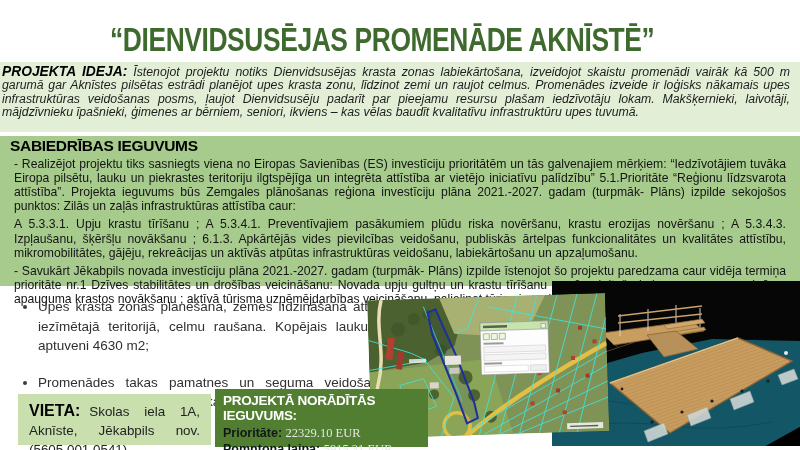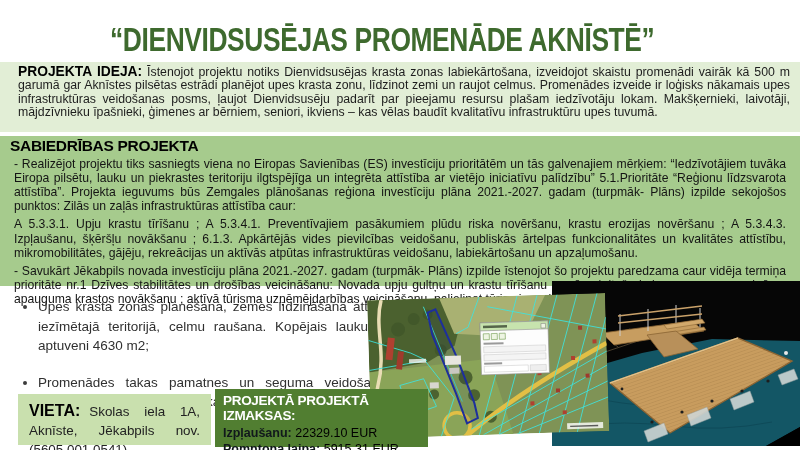--- a/index.html
+++ b/index.html
@@ -7,22 +7,22 @@
          font-family:"Liberation Sans",sans-serif;color:#1c1c1c;}
 
   
   .title-wrap{position:absolute;top:21px;left:8px;width:100%;text-align:center;}
   .title-wrap .title{display:inline-block;position:relative;left:-26px;
       transform:scaleX(.8);transform-origin:50% 50%;
       font-size:33px;font-weight:700;letter-spacing:-.5px;color:#3e6a2e;white-space:nowrap;}
 
   
   .band1{position:absolute;top:62px;left:0;right:0;height:70px;background:#e2eed6;
-         box-sizing:border-box;padding:3px 10px 0 18px;
-         font-size:12.3px;line-height:13.3px;text-align:justify;color:#1d1d1d;}
+         box-sizing:border-box;padding:3px 10px 0 2px;
+         font-size:12.3px;line-height:13.3px;text-align:justify;color:#1d1d1d;font-style:italic;}
   .band1 .lead{font-weight:700;font-size:13.8px;color:#000;}
 
   
   .band2{position:absolute;top:136px;left:0;right:0;height:150px;background:#a6cb8d;
          box-sizing:border-box;padding:2px 10px 0 10px;
          font-size:12.2px;line-height:14.1px;text-align:justify;color:#141414;}
   .band2 h2{margin:1px 0 2px 0;font-size:15.5px;letter-spacing:-.3px;color:#000;}
   .band2 p{margin:4px;}
 
   
@@ -36,21 +36,21 @@
          box-sizing:border-box;padding:7px 11px 0 11px;z-index:5;
          font-size:13.4px;line-height:19px;color:#222;text-align:justify;}
   .vieta .b{font-weight:700;font-size:16px;color:#000000;margin-right:9px;}
 
   
   .costs{position:absolute;left:215px;top:389px;width:213px;height:58px;background:#517e31;
          box-sizing:border-box;padding:4px 8px 0 8px;z-index:5;color:#ffffff;}
   .costs .costs-title{font-weight:700;font-size:13.5px;letter-spacing:-.3px;margin-bottom:2px;}
   .cost-row{font-size:12.5px;line-height:16px;}
   .cost-label{font-weight:700;color:#11181c;}
-  .cost-value{color:#000000;}
+  .cost-value{color:#e5e5e5;font-family:Liberation Serif, serif;}
 
   
   .render{position:absolute;left:552px;top:281px;width:248px;height:165px;z-index:2;}
   .map{position:absolute;left:367px;top:293px;width:238px;height:138px;z-index:3;
        transform:rotate(-1.8deg);transform-origin:100% 0;}
   .render svg,.map svg{display:block;width:100%;height:100%;}
 </style>
 </head>
 <body>
 
@@ -58,21 +58,21 @@
 
   <div class="title-wrap">
     <span class="title">“DIENVIDSUSĒJAS PROMENĀDE AKNĪSTĒ”</span>
   </div>
 
   <section class="band1">
     <p style="margin:0"><span class="lead">PROJEKTA IDEJA:</span><span> </span><span>Īstenojot projektu notiks Dienvidsusējas krasta zonas labiekārtošana, izveidojot skaistu promenādi vairāk kā 500 m garumā gar Aknīstes pilsētas estrādi planējot upes krasta zonu, līdzinot zemi un raujot celmus. Promenādes izveide ir loģisks nākamais upes infrastruktūras veidošanas posms, ļaujot Dienvidsusēju padarīt par pieejamu resursu plašam iedzīvotāju lokam. Makšķernieki, laivotāji, mājdzīvnieku īpašnieki, ģimenes ar bērniem, seniori, ikviens – kas vēlas baudīt kvalitatīvu infrastruktūru upes tuvumā.</span></p>
   </section>
 
   <section class="band2">
-    <h2>SABIEDRĪBAS PROJEKTA</h2>
+    <h2>SABIEDRĪBAS IEGUVUMS</h2>
     <p>- Realizējot projektu tiks sasniegts viena no Eiropas Savienības (ES) investīciju prioritātēm un tās galvenajiem mērķiem: “Iedzīvotājiem tuvāka Eiropa pilsētu, lauku un piekrastes teritoriju ilgtspējīga un integrēta attīstība ar vietējo iniciatīvu palīdzību” 5.1.Prioritāte “Reģionu līdzsvarota attīstība”.  Projekta ieguvums būs Zemgales plānošanas reģiona investīciju plāna 2021.-2027. gadam (turpmāk- Plāns) izpilde sekojošos punktos: Zilās un zaļās infrastruktūras attīstība caur:</p>
     <p>A 5.3.3.1. Upju krastu tīrīšanu ; A 5.3.4.1. Preventīvajiem pasākumiem plūdu riska novēršanu, krastu erozijas novēršanu ; A 5.3.4.3. Izpļaušanu, šķēršļu novākšanu ; 6.1.3. Apkārtējās vides pievilcības veidošanu, publiskās ārtelpas funkcionalitātes un kvalitātes attīstību, mikromobilitātes, gājēju, rekreācijas un aktīvās atpūtas infrastruktūras veidošanu, labiekārtošanu un apzaļumošanu.</p>
     <p>- Savukārt Jēkabpils novada investīciju plāna 2021.-2027. gadam (turpmāk- Plāns) izpilde īstenojot šo projektu paredzama caur vidēja termiņa prioritāte nr.1 Dzīves stabilitātes un drošības veicināšanu: Novada upju gultņu un krastu tīrīšanu - upē sakritušo koku, sanesumu un krūmu apauguma krastos novākšanu ; aktīvā tūrisma uzņēmējdarbības veicināšanu, palielinot tūrismiem piemērotu infrastruktūru.</p>
   </section>
 
   <ul class="bullets">
     <li>Upes krasta zonas planēšana, zemes līdzināšana attēlā iezīmētajā teritorijā, celmu raušana. Kopējais laukums aptuveni 4630 m2;</li>
     <li>Promenādes takas pamatnes un seguma veidošana attēlā norādītajā garumā. Takas platums 2,5 metri. Taka ar šaurām betona malām.</li>
   </ul>
 
@@ -226,23 +226,23 @@
         <rect x="199" y="131.5" width="28" height="1.4" fill="#5a5a5a"></rect>
       </g>
     </svg>
   </div>
 
   <div class="vieta">
     <span class="b">VIETA:</span><span>Skolas iela 1A, Aknīste, Jēkabpils nov. (5605 001 0541)</span>
   </div>
 
   <div class="costs">
-    <div class="costs-title">PROJEKTĀ PROJEKTĀ IZMAKSAS:</div>
+    <div class="costs-title">PROJEKTĀ NORĀDĪTĀS IEGUVUMS:</div>
     <div class="cost-row">
-      <span class="cost-label">Izpļaušanu:</span>
+      <span class="cost-label">Prioritāte:</span>
       <span class="cost-value">22329.10 EUR</span>
     </div>
     <div class="cost-row">
       <span class="cost-label">Pomntona laipa:</span>
       <span class="cost-value">5915,31 EUR</span>
     </div>
   </div>
 
 </div>
 

